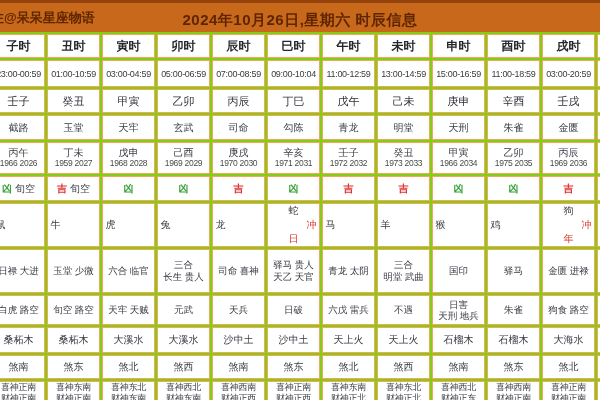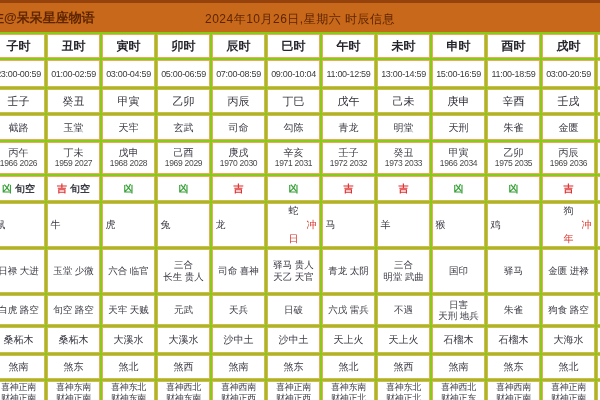--- a/index.html
+++ b/index.html
@@ -3,21 +3,21 @@
 <meta charset="utf-8">
 <style>
   * { box-sizing: border-box; margin: 0; padding: 0; }
   html, body { width: 600px; height: 400px; overflow: hidden; background: #fff;
     font-family: "Liberation Sans", "DejaVu Sans", sans-serif; }
   .top-strip { height: 3px; background: #96420D; }
   .header { height: 29px; background: #C8681A; position: relative; }
   .brand { position: absolute; left: -9px; top: 6px; color: #5E2500;
     font-weight: bold; font-size: 13px; white-space: nowrap; }
   .title { position: absolute; left: 0; right: 0; top: 8px; text-align: center;
-    color: #5E2500; font-weight: normal; font-size: 12px; letter-spacing: 0.5px; }
+    color: #5E2500; font-weight: bold; font-size: 15px; letter-spacing: 0.5px; }
   .table-wrap { width: 600px; overflow: hidden; background: #84cc16; }
   table { border-collapse: separate; border-spacing: 2px; table-layout: fixed;
     width: 662px; margin-left: -10px; }
   td { border: 1px solid #F2A75F; text-align: center; vertical-align: middle;
     padding: 0 1px; color: #3A3A44; overflow: hidden; font-size: 10px; background: #fff; }
   tr.row-hour td   { height: 24px; font-size: 12px; font-weight: bold; color: #26262E; }
   tr.row-time td   { height: 27px; font-size: 9px; color: #3B3B3B; letter-spacing: -0.3px; }
   tr.row-ganzhi td { height: 24px; font-size: 11px; color: #30303A; }
   tr.row-zhishen td{ height: 25px; }
   tr.row-chong td  { height: 32px; font-size: 10px; line-height: 1.15; }
@@ -25,21 +25,21 @@
   tr.row-luck td   { height: 25px; font-weight: bold; }
   tr.row-zodiac td { height: 24px; }
   tr.row-jishen td { height: 44px; font-size: 9.5px; line-height: 1.25; white-space: pre-line; }
   tr.row-xiongshen td { height: 30px; font-size: 9.5px; line-height: 1.2; white-space: pre-line; }
   tr.row-nayin td  { height: 26px; }
   tr.row-sha td    { height: 24px; }
   tr.row-dir td    { height: 22px; font-size: 9px; line-height: 1.18; letter-spacing: -0.3px; }
   .good { color: #E03030; }
   .bad  { color: #3AA23A; }
   .chong-flag { color: #D93025; margin-left: 36px; }
-  .luck-extra { font-weight: bold; color: #3A3A44; }
+  .luck-extra { font-weight: normal; color: #3A3A44; }
   .bottom-bar { height: 6px; background: #C8681A; }
   .bottom-cream { height: 9px; background: #F5EDBA; border-top: 1px solid #E8DFA4; }
 </style>
 </head>
 <body>
 
 <div class="top-strip"></div>
 
 <div class="header">
   <div class="brand"><span>注</span><span>@呆呆星座物语</span></div>
@@ -58,21 +58,21 @@
           <td><span>巳时</span></td>
           <td><span>午时</span></td>
           <td><span>未时</span></td>
           <td><span>申时</span></td>
           <td><span>酉时</span></td>
           <td><span>戌时</span></td>
           <td><span></span></td>
         </tr>
         <tr class="row-time">
           <td><span>23:00-00:59</span></td>
-          <td><span>01:00-02:59</span></td>
+          <td><span>01:00-10:59</span></td>
           <td><span>03:00-04:59</span></td>
           <td><span>05:00-06:59</span></td>
           <td><span>07:00-08:59</span></td>
           <td><span>09:00-10:04</span></td>
           <td><span>11:00-12:59</span></td>
           <td><span>13:00-14:59</span></td>
           <td><span>15:00-16:59</span></td>
           <td><span>11:00-18:59</span></td>
           <td><span>03:00-20:59</span></td>
           <td></td>

